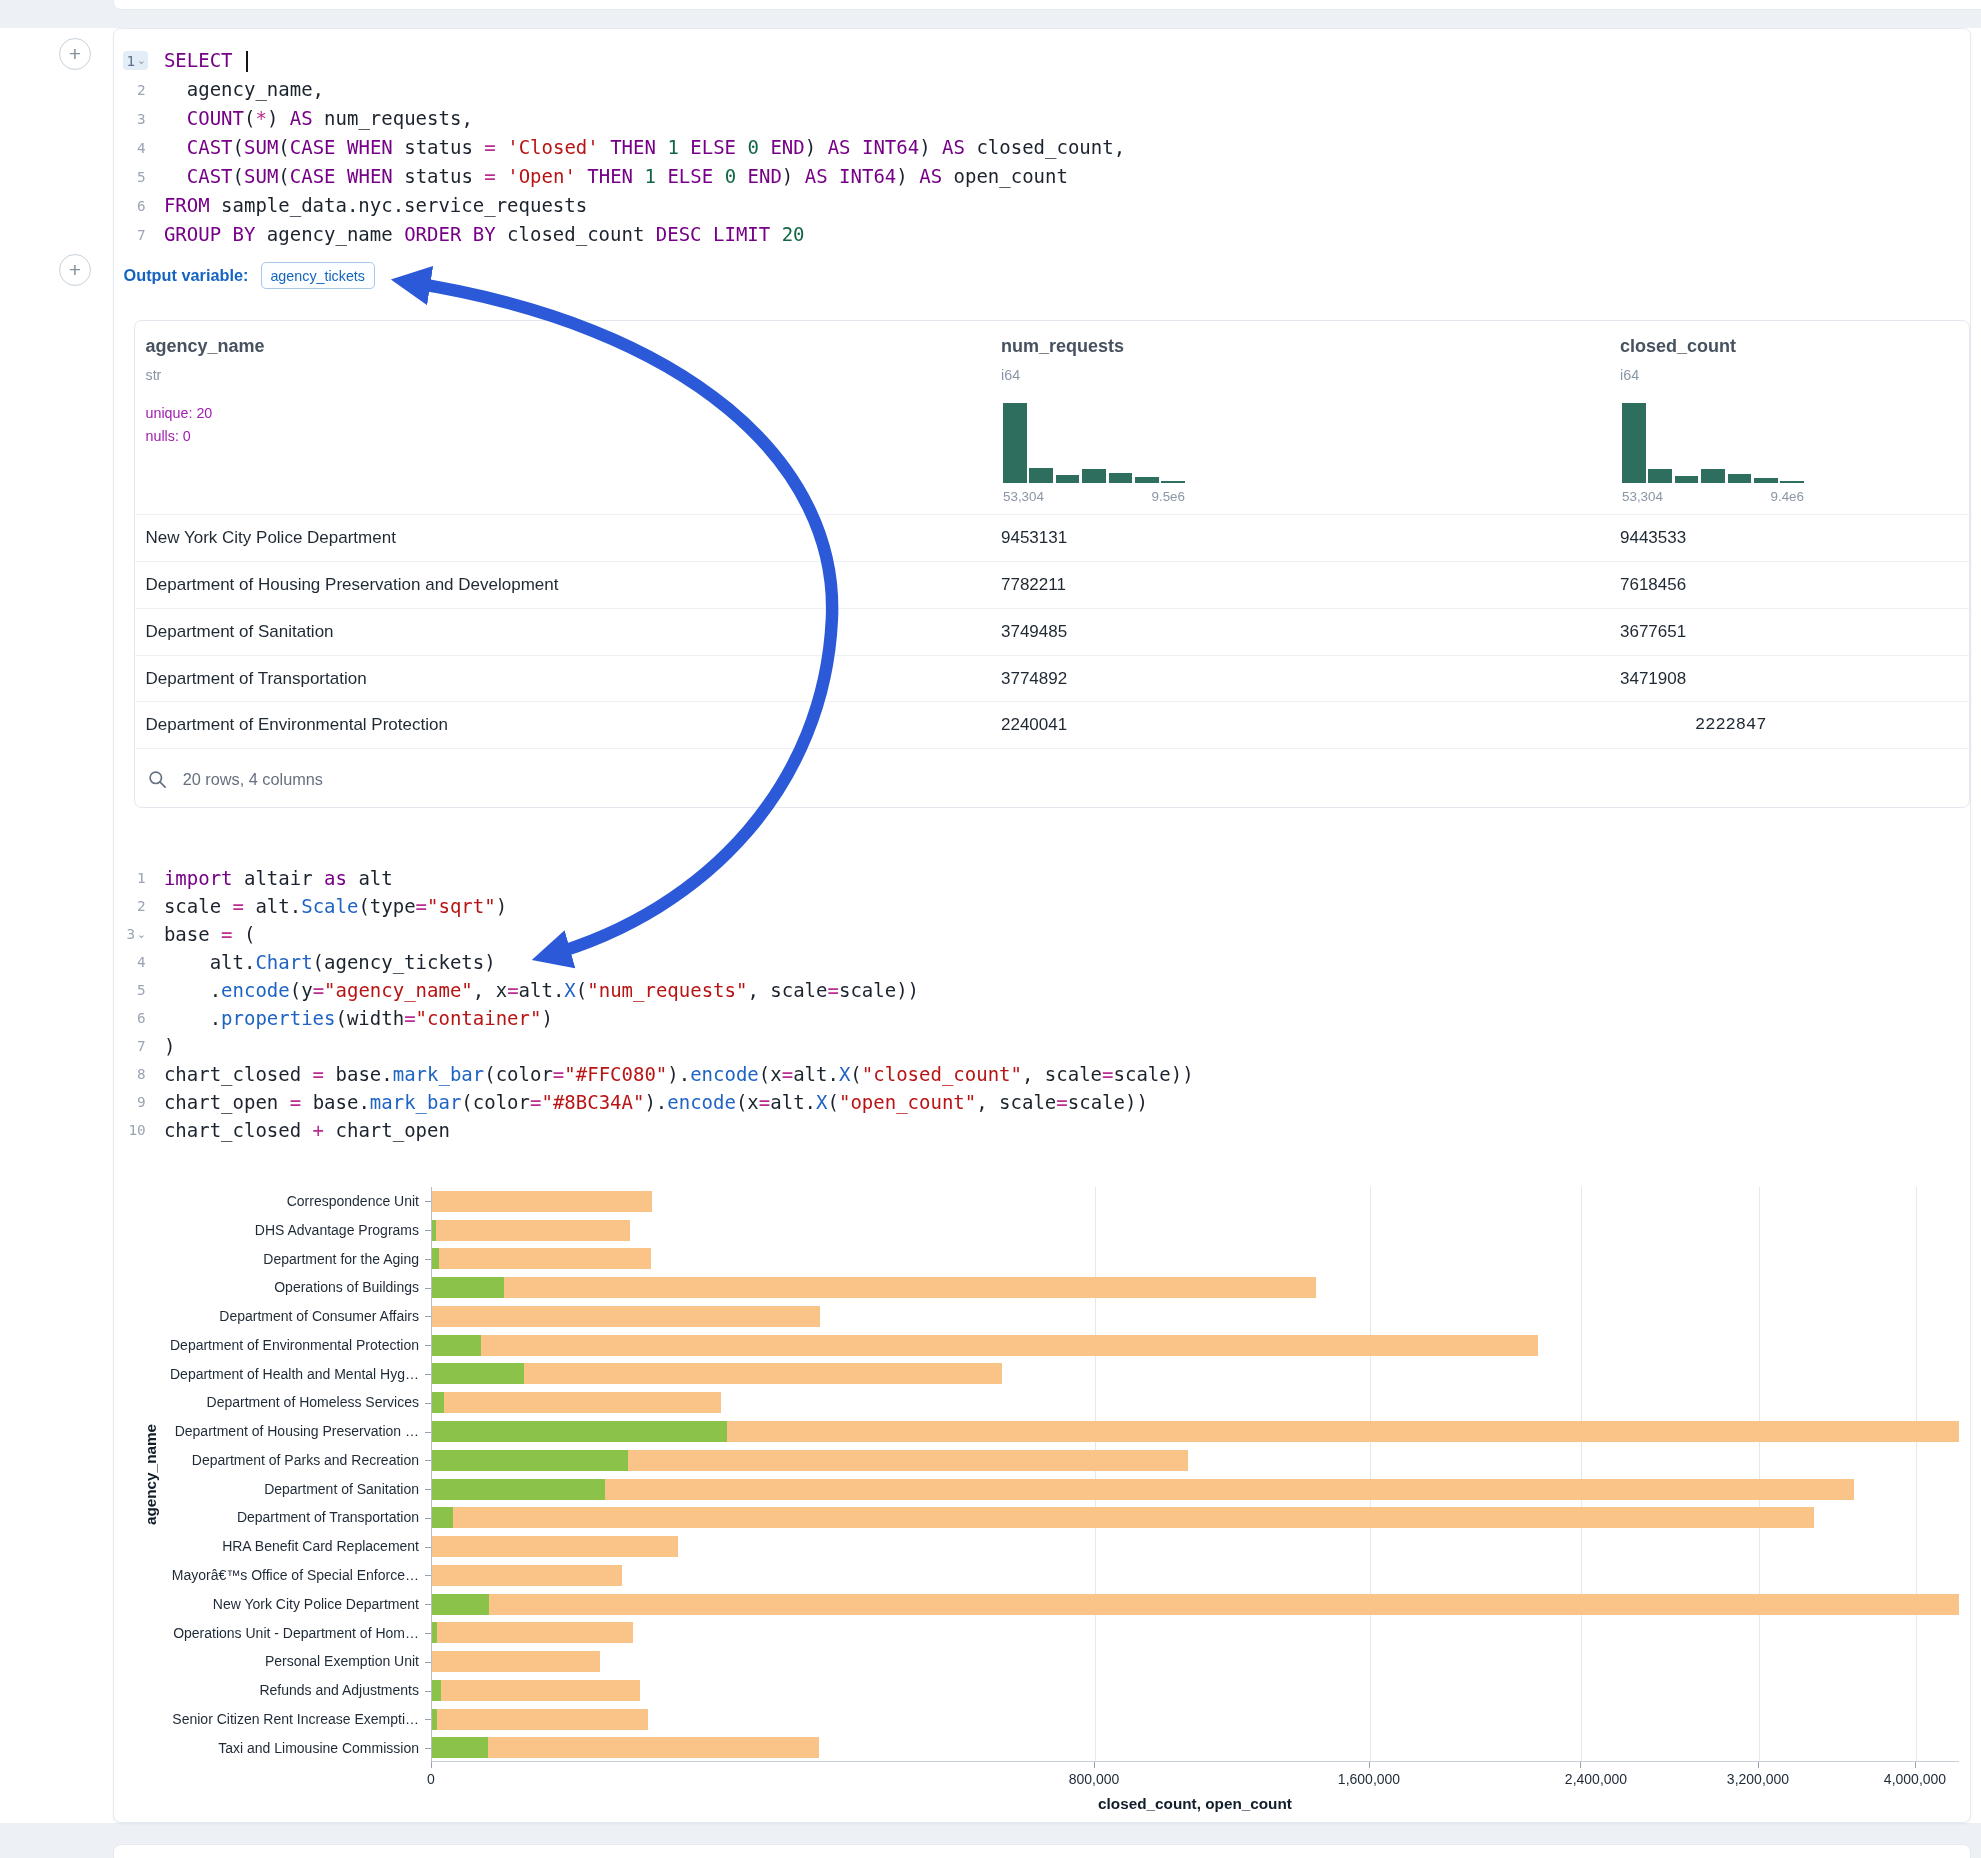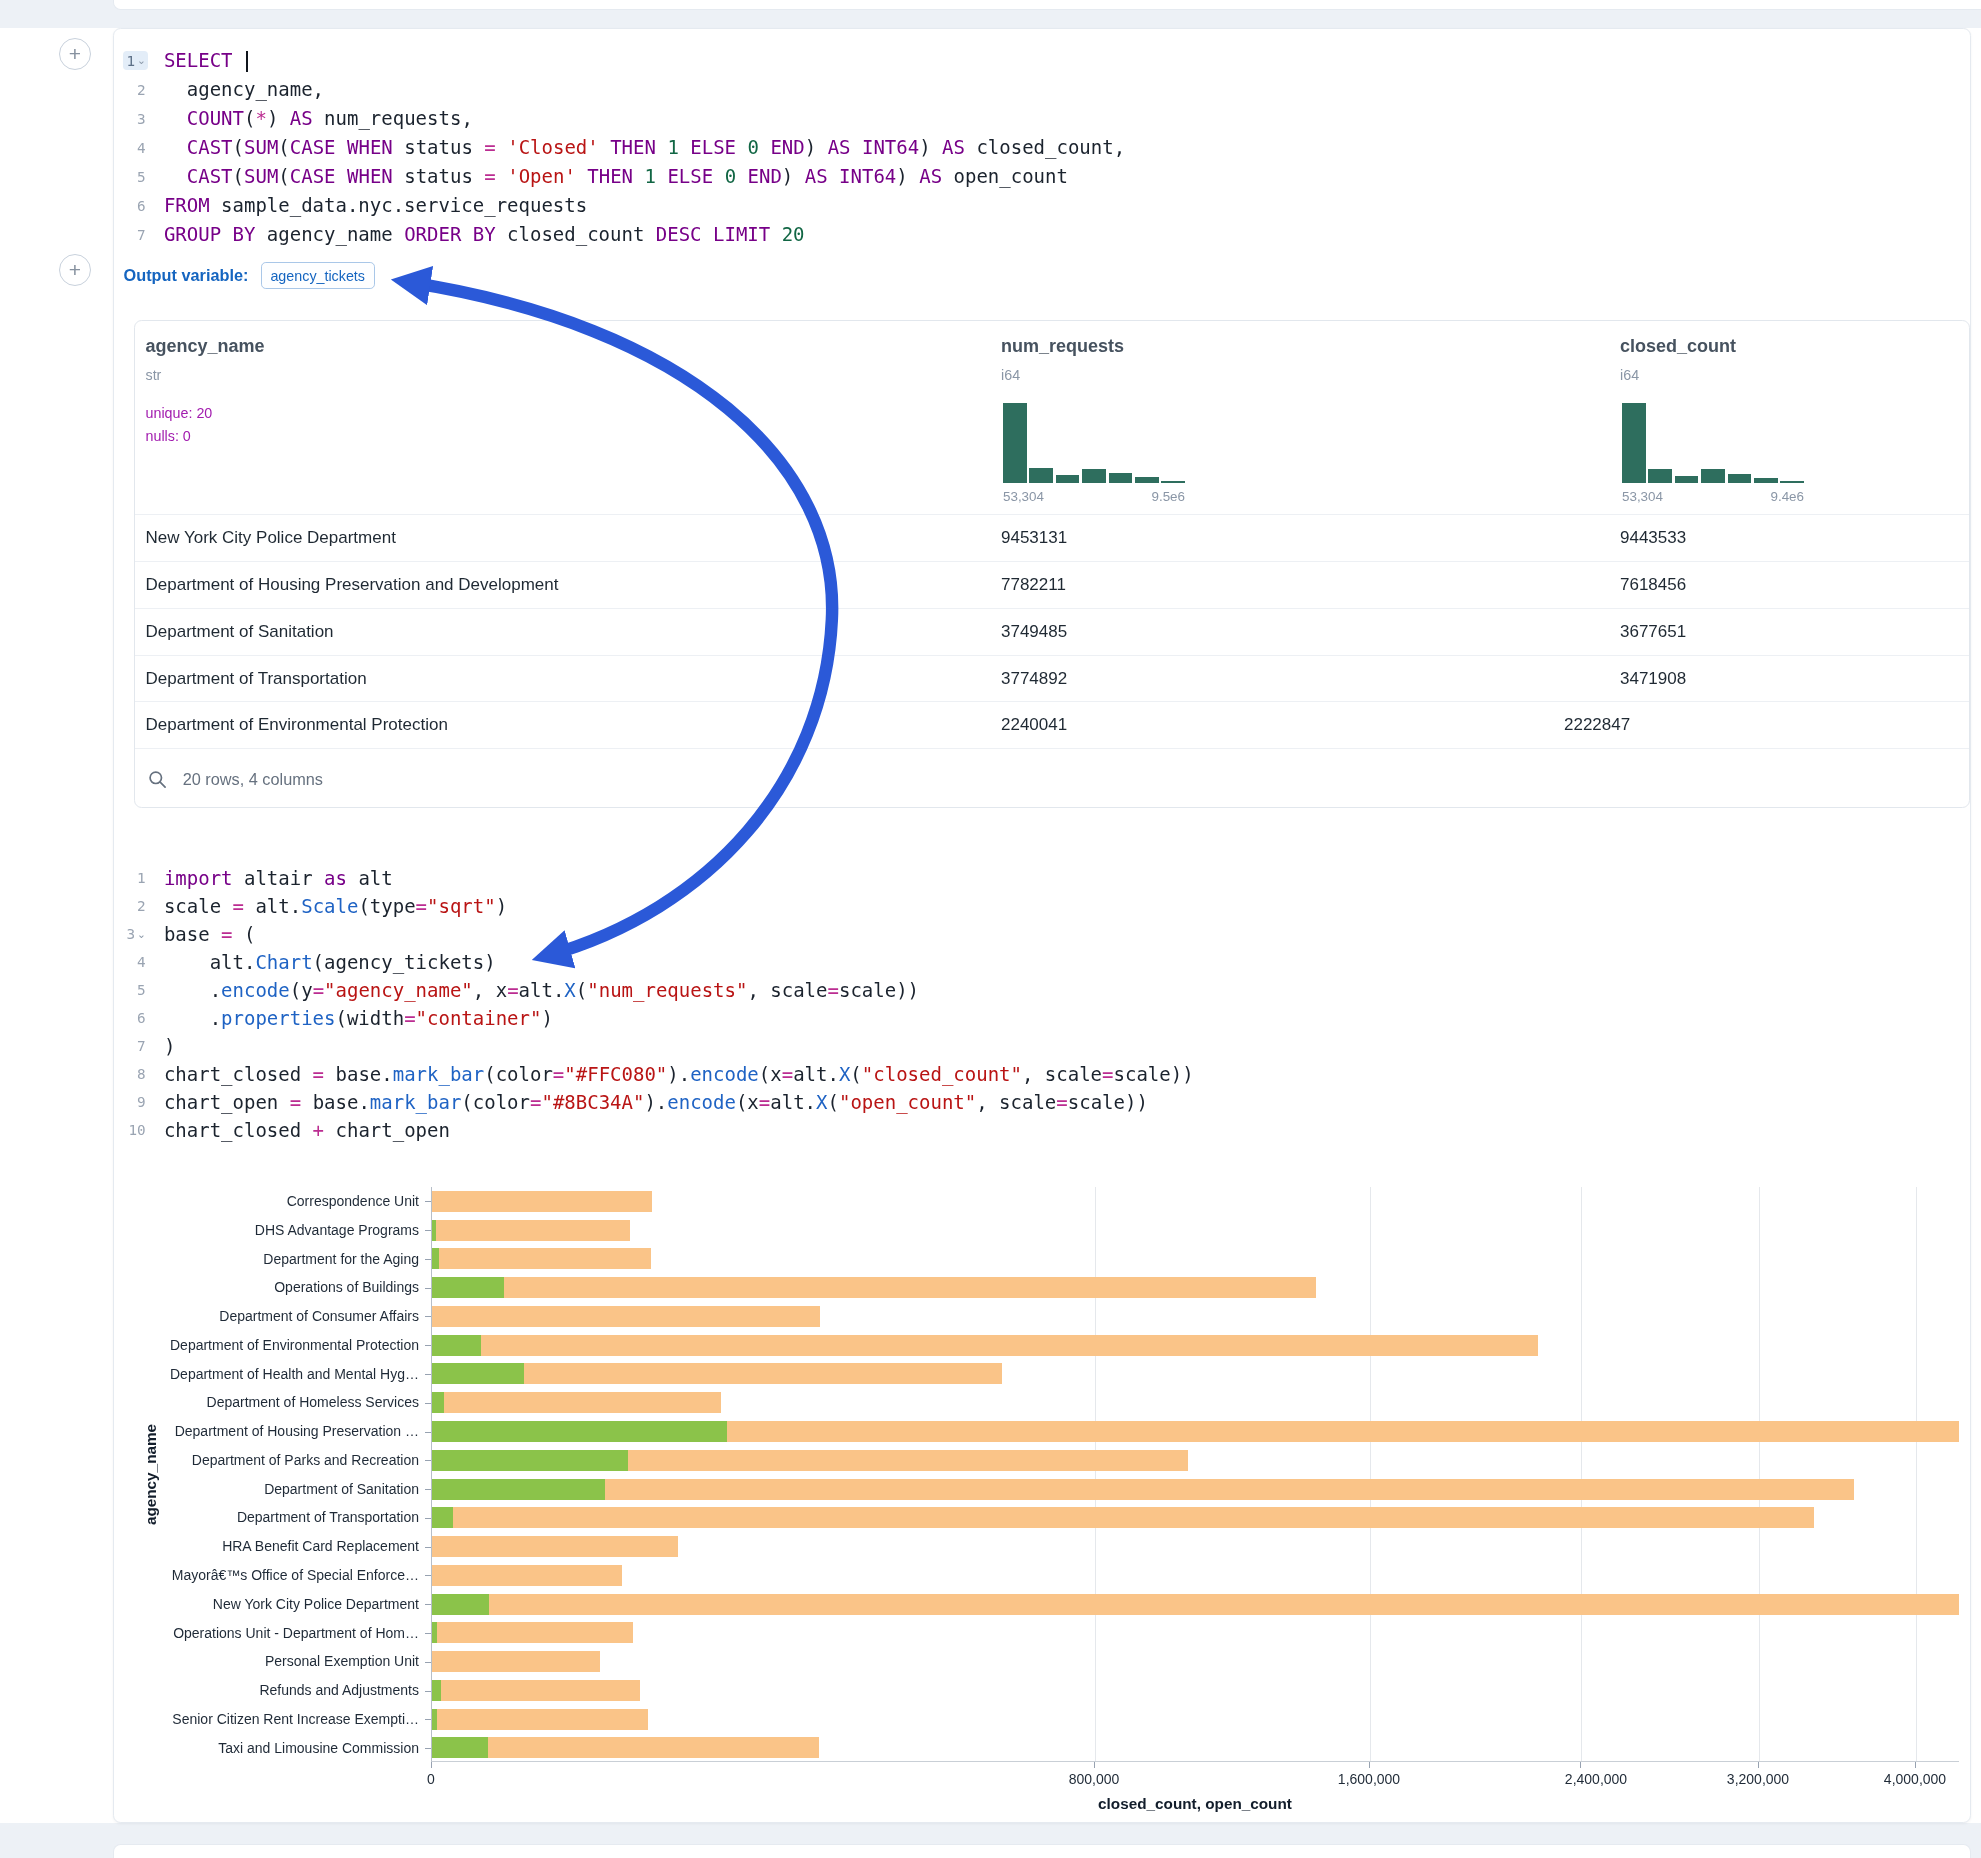--- a/index.html
+++ b/index.html
@@ -180,21 +180,21 @@
             <span class="tcell" style="left: 1485px;">3677651</span>
           </div>
           <div class="trow" style="top: 334px;">
             <span class="tcell" style="left: 10.5px;">Department of Transportation</span>
             <span class="tcell" style="left: 866px;">3774892</span>
             <span class="tcell" style="left: 1485px;">3471908</span>
           </div>
           <div class="trow" style="top: 380px;">
             <span class="tcell" style="left: 10.5px;">Department of Environmental Protection</span>
             <span class="tcell" style="left: 866px;">2240041</span>
-            <span class="tcell" style="left: 1429px;">2222847</span>
+            <span class="tcell" style="left: 1560px; font-family: Liberation Mono, monospace;">2222847</span>
           </div>
         </div>
       <div class="tbl-footer">
         <svg class="search-svg" width="19" height="19" viewBox="0 0 20 20">
           <circle cx="8.2" cy="8.2" r="6" fill="none" stroke="#66717F" stroke-width="1.8"></circle>
           <line x1="12.8" y1="12.8" x2="18" y2="18" stroke="#66717F" stroke-width="1.8" stroke-linecap="round"></line>
         </svg>
         <span>20 rows, 4 columns</span>
       </div>
     </div>

